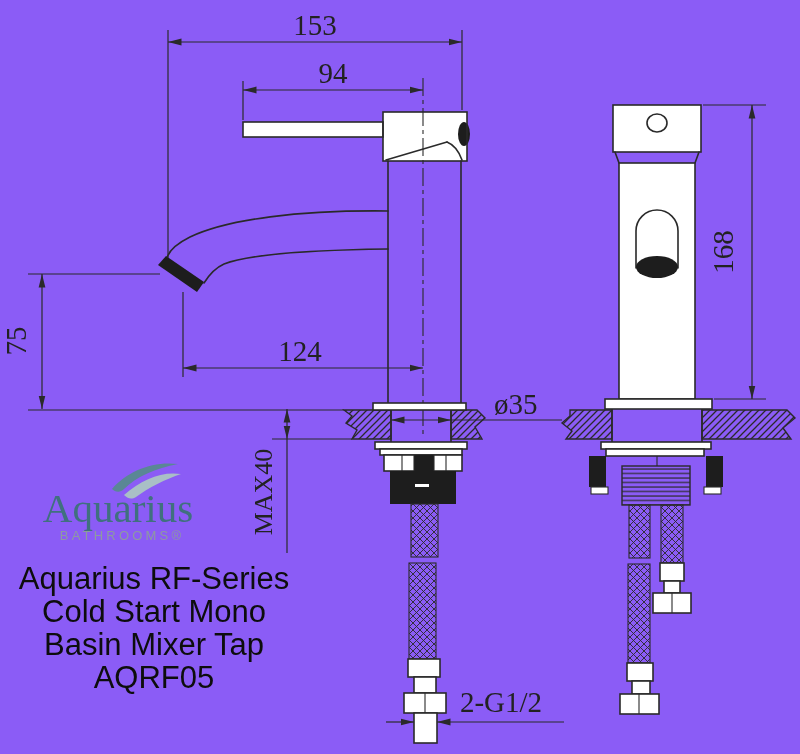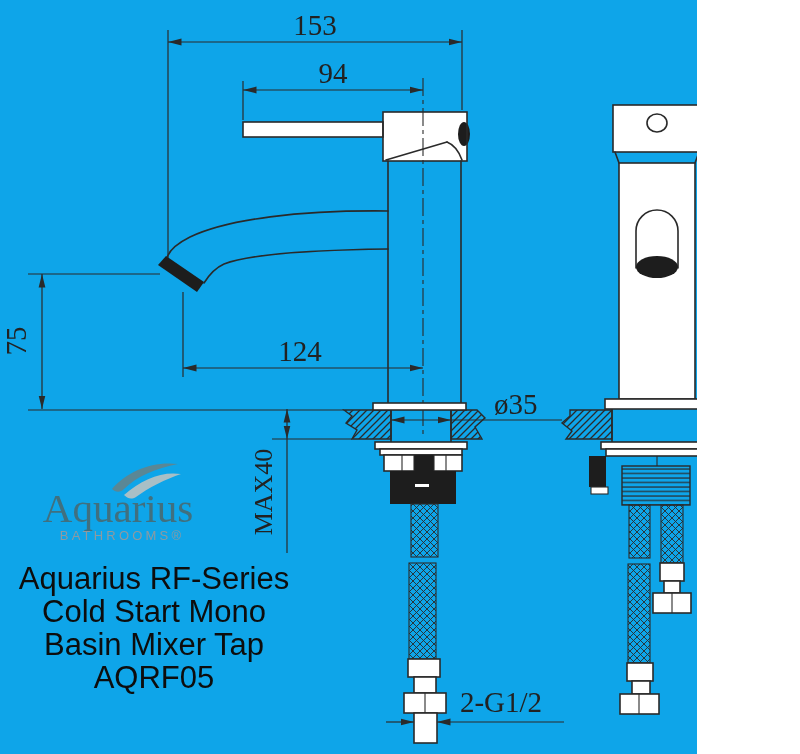--- a/index.html
+++ b/index.html
@@ -1,16 +1,16 @@
 <!DOCTYPE html>
 <html><head>
 <meta charset="utf-8">
 <style>
   html,body{margin:0;padding:0;background:#ffffff;}
-  .stage{position:relative;width:697px;height:754px;background:#0ea5e9;overflow:hidden;}
+  .stage{position:relative;width:800px;height:754px;background:#8b5cf6;overflow:hidden;}
   svg{display:block;}
   .ln{stroke:#2a2a2a;stroke-width:1.6;fill:none;stroke-linecap:round;}
   .lnthin{stroke:#2a2a2a;stroke-width:1.1;fill:none;}
   .dimln{stroke:#2a2a2a;stroke-width:1.2;fill:none;}
   .cl{stroke:#2a2a2a;stroke-width:1.1;fill:none;stroke-dasharray:18 4 4 4;}
   .wh{fill:#ffffff;}
   .dk{fill:#1d1d1d;stroke:none;}
   .dim{font-family:"Liberation Serif",serif;font-size:29px;fill:#222222;}
   .dim-sm{font-family:"Liberation Serif",serif;font-size:26px;fill:#222222;}
   .logo-name{font-family:"Liberation Serif",serif;font-size:41px;fill:#40707f;}

